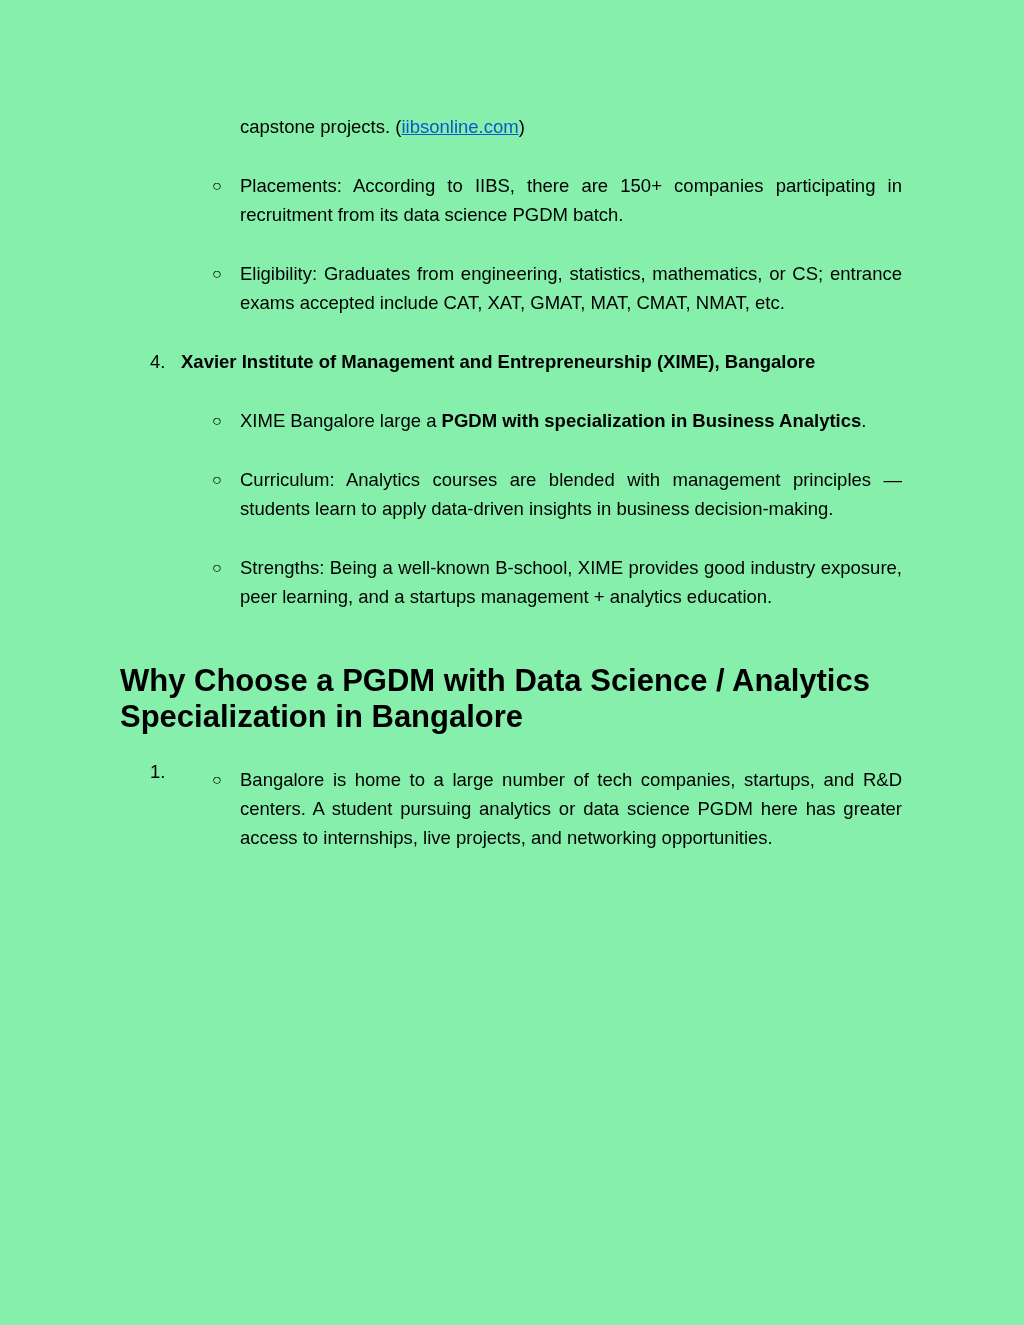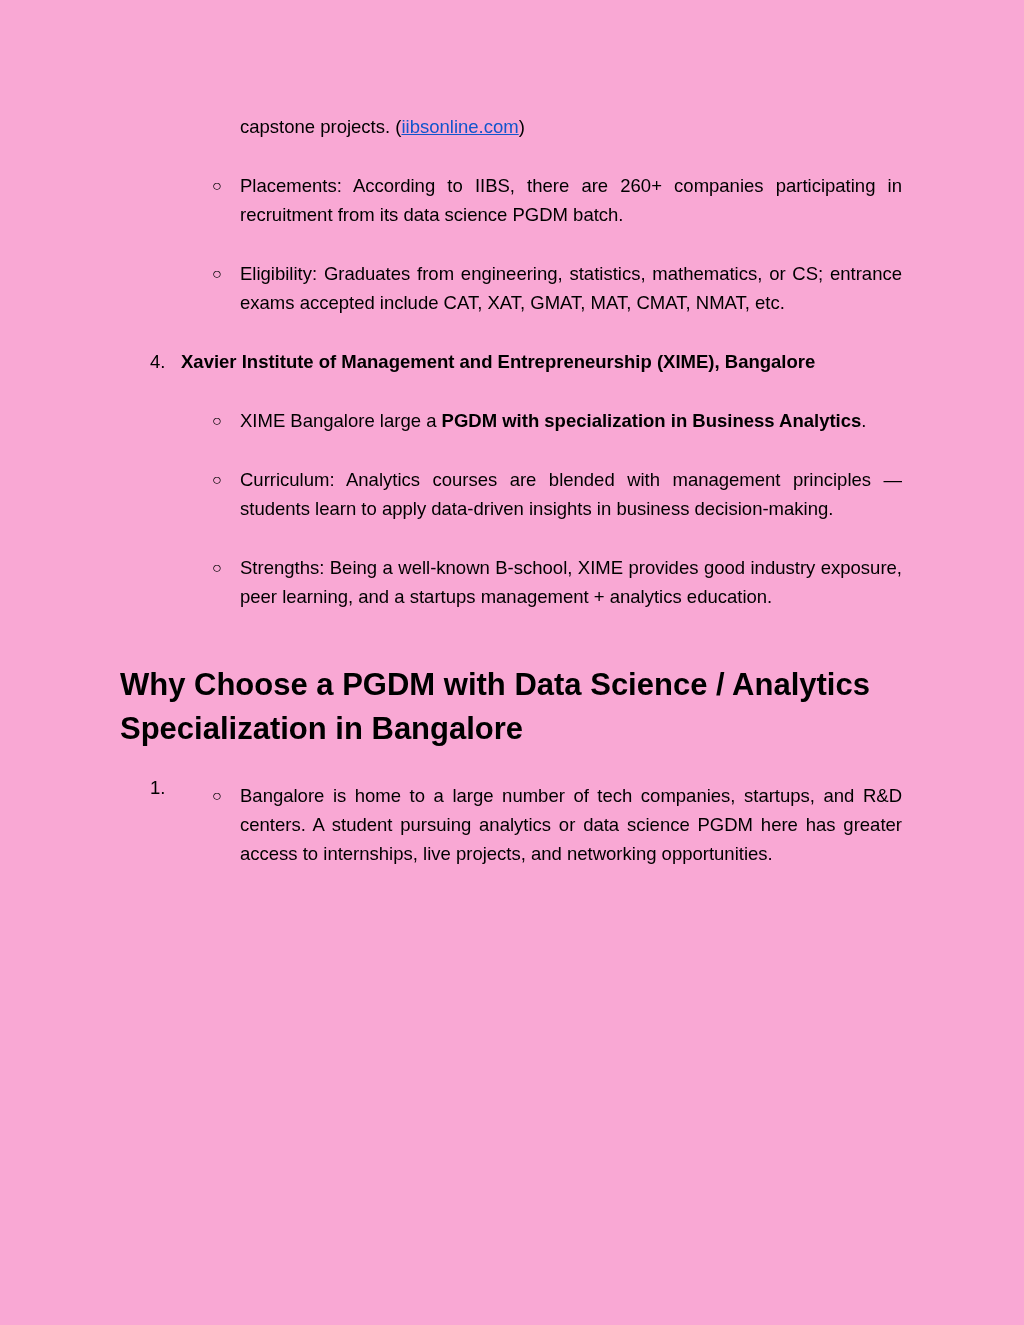--- a/index.html
+++ b/index.html
@@ -1,21 +1,21 @@
 <!DOCTYPE html>
 <html><head>
 <meta charset="utf-8">
 <style>
   * { margin: 0; padding: 0; box-sizing: border-box; }
   html, body { background: #ffffff; }
   .page {
     position: relative;
     width: 1024px;
     height: 1325px;
-    background: #f9a8d4;
+    background: #86efac;
     overflow: hidden;
     font-family: "Liberation Sans", sans-serif;
     color: #000000;
   }
   .content {
     position: absolute;
     left: 120px;
     top: 112px;
     width: 782px;
   }
@@ -54,21 +54,21 @@
   }
   .num-item .num {
     position: absolute;
     left: 30px;
     top: 0;
     font-weight: normal;
   }
   .bold { font-weight: bold; }
   .section-heading {
     font-size: 31px;
-    line-height: 44px;
+    line-height: 36px;
     font-weight: bold;
     text-align: left;
     color: #000000;
     margin-top: 52px;
     margin-bottom: 22px;
   }
   a.doclink {
     color: #1155cc;
     text-decoration: underline;
     cursor: pointer;
@@ -77,21 +77,21 @@
 </head>
 <body>
 
 <div class="page">
   <div class="content">
 
     <p class="para continuation"><span>capstone projects. (</span><a class="doclink">iibsonline.com</a><span>)</span></p>
 
     <div class="para bullet-item">
       <span class="marker">○</span>
-      <span>Placements: According to IIBS, there are 260+ companies participating in recruitment from its data science PGDM batch.</span>
+      <span>Placements: According to IIBS, there are 150+ companies participating in recruitment from its data science PGDM batch.</span>
     </div>
 
     <div class="para bullet-item">
       <span class="marker">○</span>
       <span>Eligibility: Graduates from engineering, statistics, mathematics, or CS; entrance exams accepted include CAT, XAT, GMAT, MAT, CMAT, NMAT, etc.</span>
     </div>
 
     <div class="para num-item">
       <span class="num">4.</span>
       <span class="bold">Xavier Institute of Management and Entrepreneurship (XIME), Bangalore</span>

